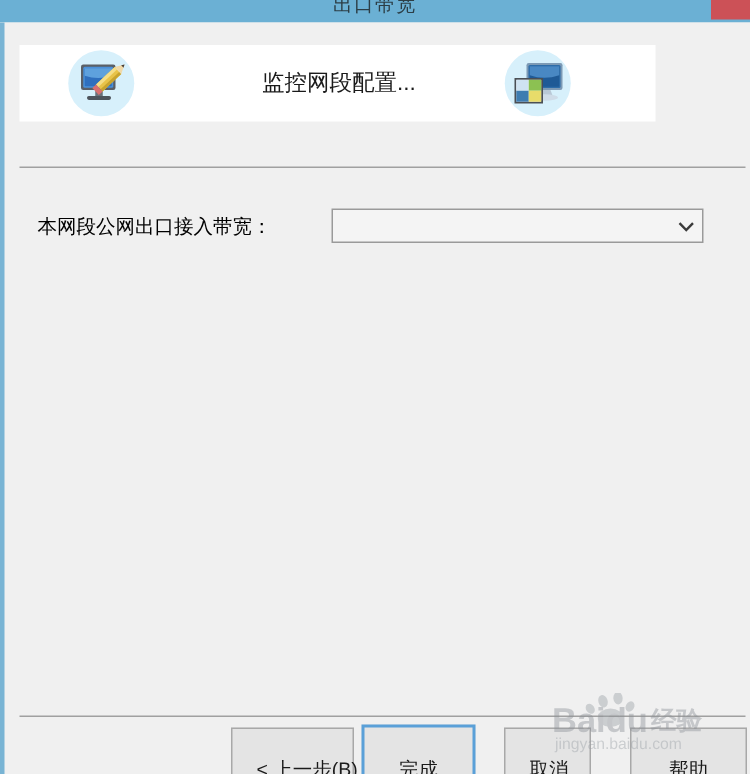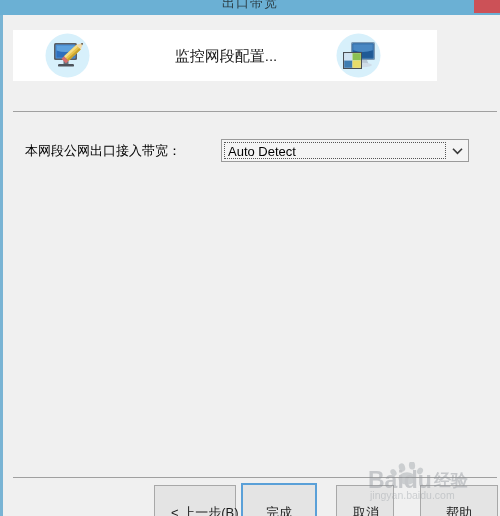--- a/index.html
+++ b/index.html
@@ -268,21 +268,20 @@
           <rect x="16.5" y="27.5" width="8.3" height="7.3" fill="#e8dc6a"></rect>
         </svg>
       </div>
     </div>
 
     <div class="hr" id="hr-top"></div>
 
     <div id="form-row">
       <div id="bandwidth-label">本网段公网出口接入带宽：</div>
       <div id="bandwidth-select">
-        <div id="bandwidth-select-value" title="Auto Detect">Auto Detect</div>
         <div id="bandwidth-select-arrow">
           <svg width="11" height="8" viewBox="0 0 11 8">
             <path d="M1 1.8 L5.5 6.4 L10 1.8" fill="none" stroke="#3a3a3a" stroke-width="1.6"></path>
           </svg>
         </div>
       </div>
     </div>
 
     <div class="hr" id="hr-bottom"></div>
 

